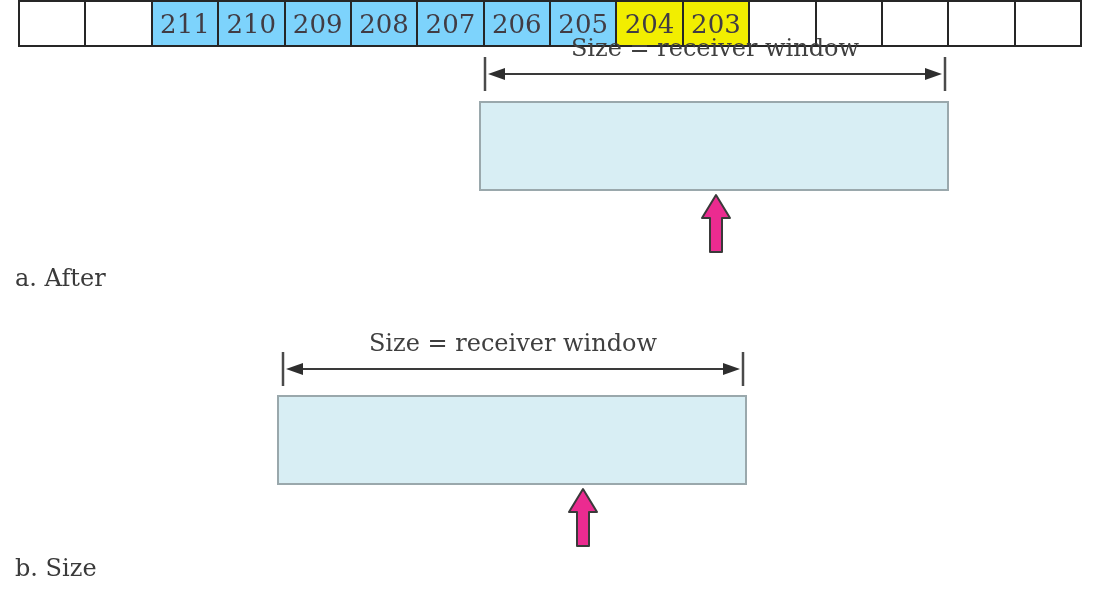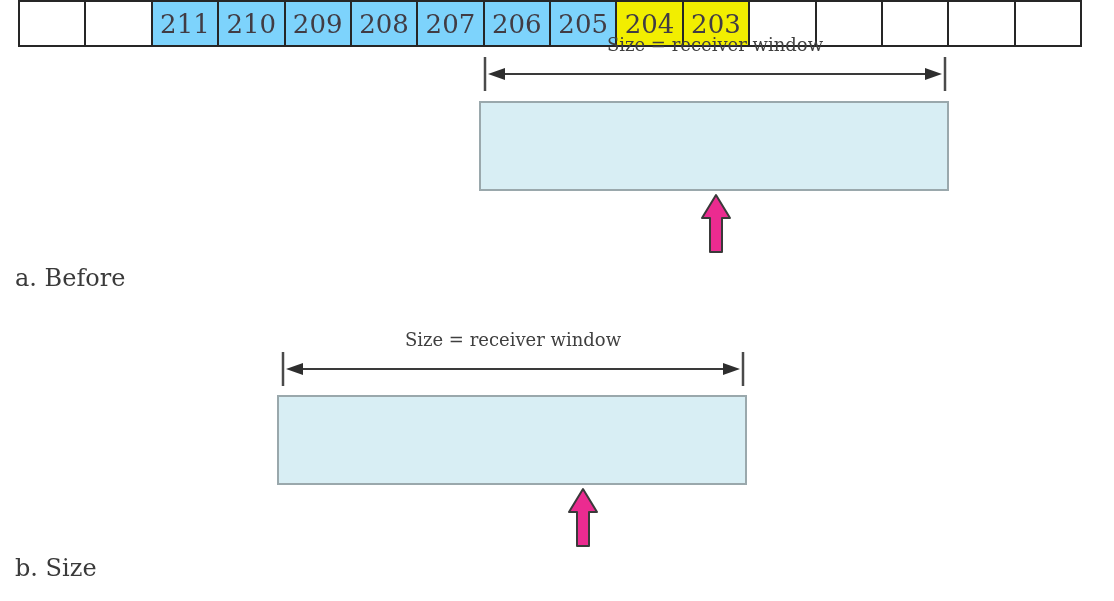--- a/index.html
+++ b/index.html
@@ -31,21 +31,21 @@
   .window-rect{
     position:absolute;width:470px;height:90px;
     background:#D8EEF4;border:2px solid #9AA8AC;
     box-sizing:border-box;z-index:1;
   }
   #window-rect-a{left:479px;top:101px;}
   #window-rect-b{left:277px;top:395px;}
   
   .window-label{
     position:absolute;width:464px;text-align:center;
-    font-size:18px;color:#3F3F3F;z-index:3;white-space:nowrap;
+    font-size:24px;color:#3F3F3F;z-index:3;white-space:nowrap;
   }
   #window-label-a{left:483px;top:34px;}
   #window-label-b{left:281px;top:329px;}
   
   .measure-arrow{position:absolute;z-index:3;}
   #measure-arrow-a{left:483px;top:55px;}
   #measure-arrow-b{left:281px;top:350px;}
   
   .pointer-arrow{position:absolute;z-index:4;}
   #pointer-arrow-a{left:699px;top:193px;}
@@ -91,21 +91,21 @@
       <div class="cell yellow">201</div>
       <div class="cell yellow">200</div>
       <div class="cell"></div>
       <div class="cell"></div>
     </div>
 
   <svg class="pointer-arrow" id="pointer-arrow-a" width="34" height="61" viewBox="0 0 34 61">
     <polygon points="17,2 31,25 23,25 23,59 11,59 11,25 3,25" fill="#EB2B90" stroke="#3A3A3A" stroke-width="2" stroke-linejoin="round"></polygon>
   </svg>
 
-  <div class="caption" id="caption-a">a. Before</div>
+  <div class="caption" id="caption-a">a. After</div>
 
   <div class="window-label" id="window-label-b">Size = receiver window</div>
 
   <svg class="measure-arrow" id="measure-arrow-b" width="464" height="38" viewBox="0 0 464 38">
     <line x1="2" y1="2" x2="2" y2="36" stroke="#4A4A4A" stroke-width="2.5"></line>
     <line x1="462" y1="2" x2="462" y2="36" stroke="#4A4A4A" stroke-width="2.5"></line>
     <line x1="8" y1="19" x2="456" y2="19" stroke="#3A3A3A" stroke-width="2"></line>
     <polygon points="5,19 22,13 22,25" fill="#2E2E2E"></polygon>
     <polygon points="459,19 442,13 442,25" fill="#2E2E2E"></polygon>
   </svg>

